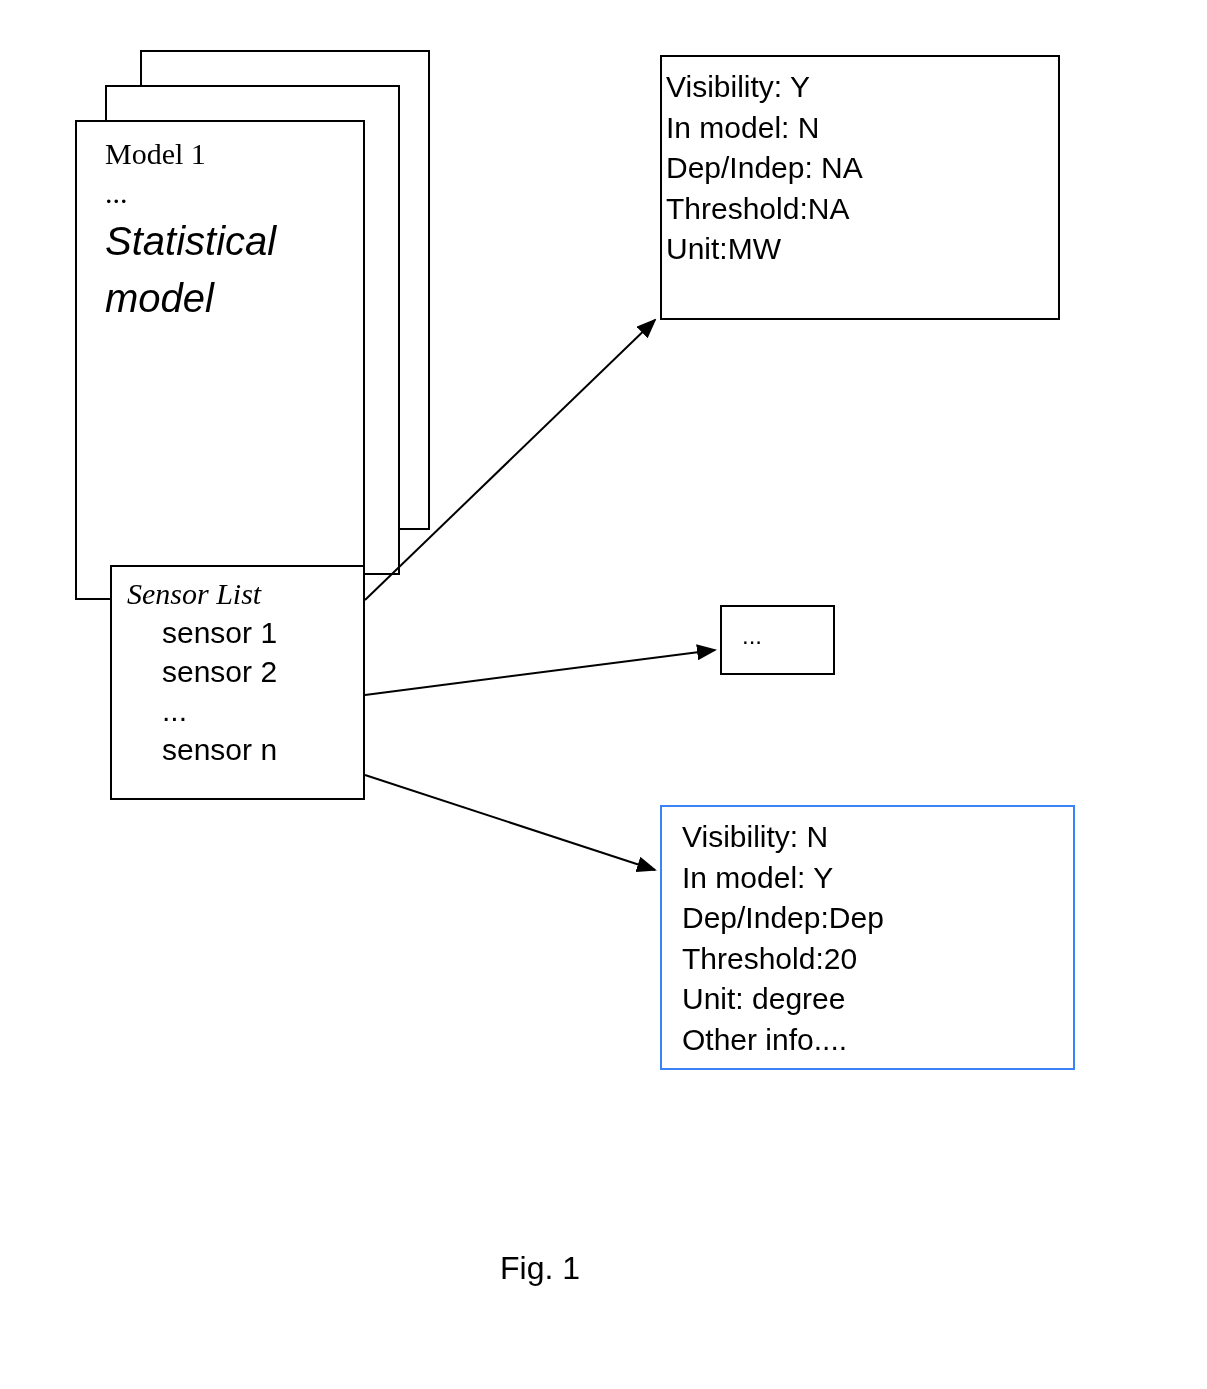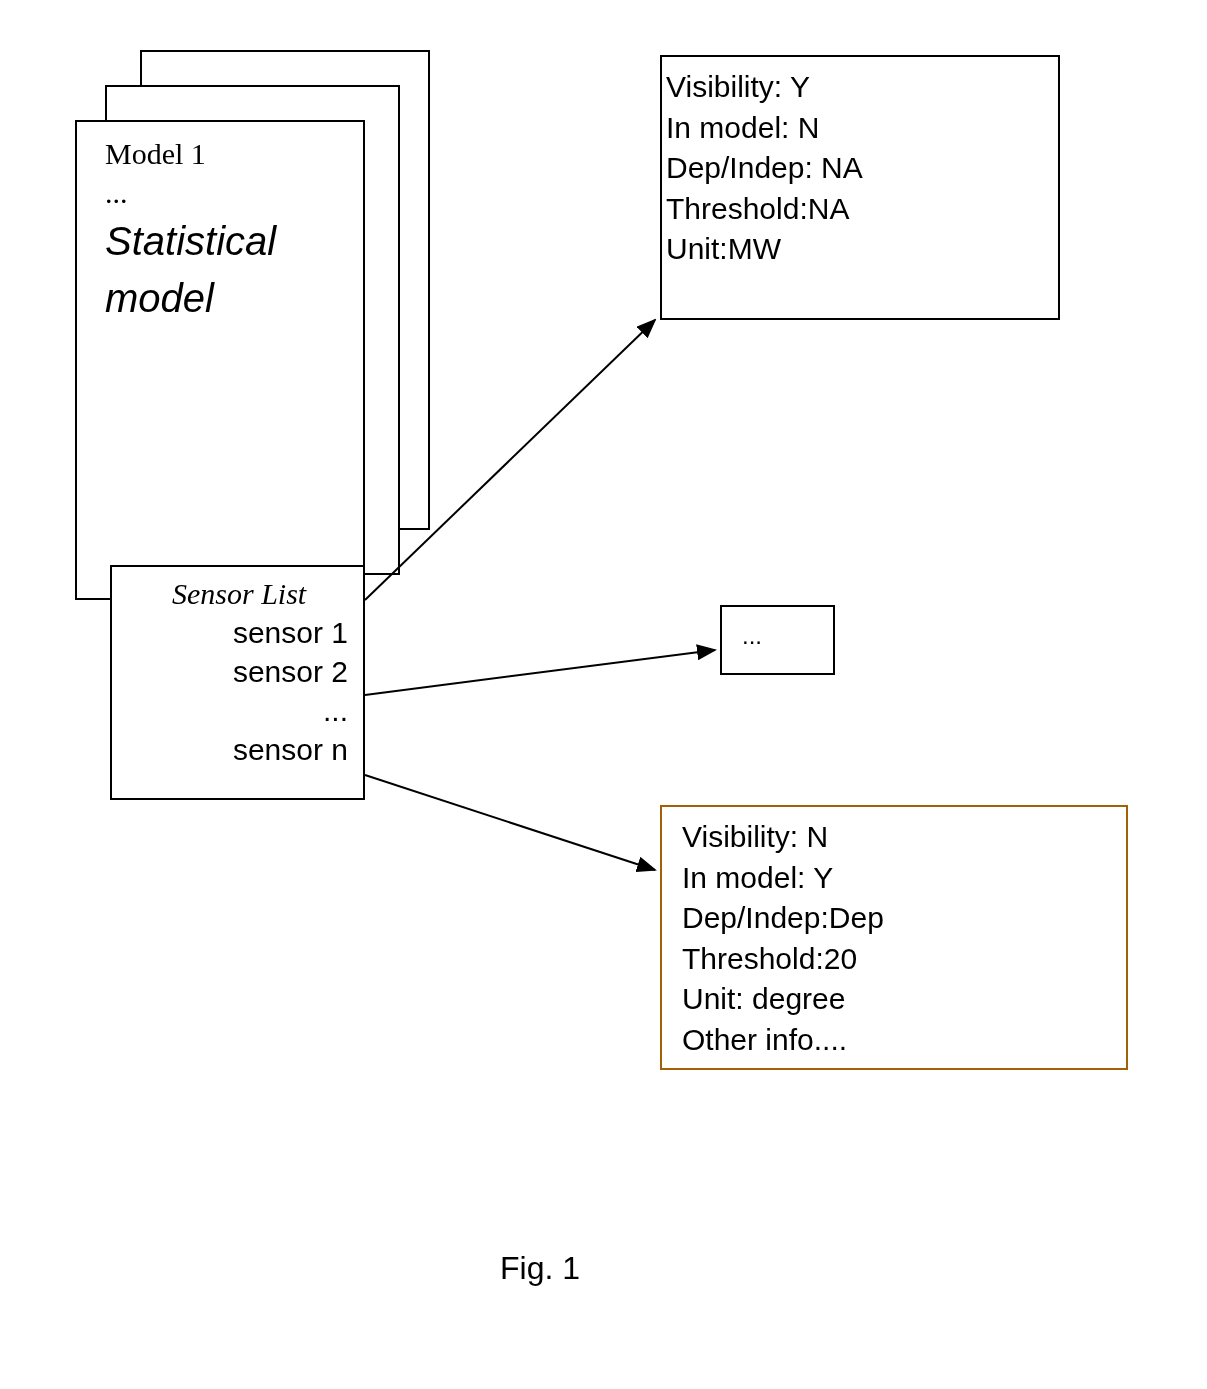--- a/index.html
+++ b/index.html
@@ -82,29 +82,27 @@
       height: 235px;
       border: 2px solid black;
       background: white;
       padding: 10px 15px;
     }
     
     .sensor-title {
       font-size: 30px;
       font-family: "Times New Roman", serif;
       font-style: italic;
-      margin-left: 45px;
     }
     
     .sensor-item {
       font-size: 30px;
       font-family: Arial, sans-serif;
       margin-left: 35px;
       margin-top: 5px;
-      text-align: right;
     }
     
     
     .detail-box-1 {
       position: absolute;
       left: 660px;
       top: 55px;
       width: 400px;
       height: 265px;
       border: 2px solid black;
@@ -120,23 +118,23 @@
       height: 70px;
       border: 2px solid black;
       background: white;
       padding: 15px 20px;
     }
     
     .detail-box-3 {
       position: absolute;
       left: 660px;
       top: 805px;
-      width: 468px;
+      width: 415px;
       height: 265px;
-      border: 2px solid #a16207;
+      border: 2px solid #3b82f6;
       background: white;
       padding: 10px 20px;
     }
     
     .detail-line {
       font-size: 30px;
       font-family: Arial, sans-serif;
       line-height: 1.35;
     }
     

